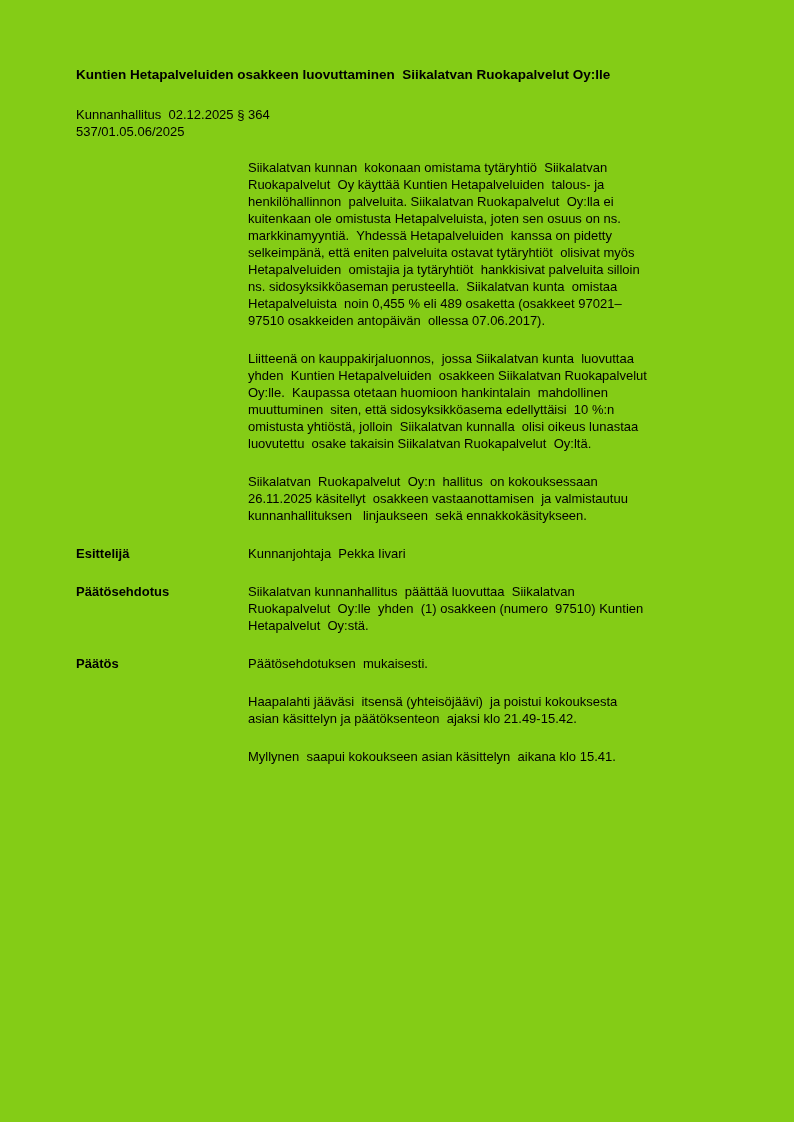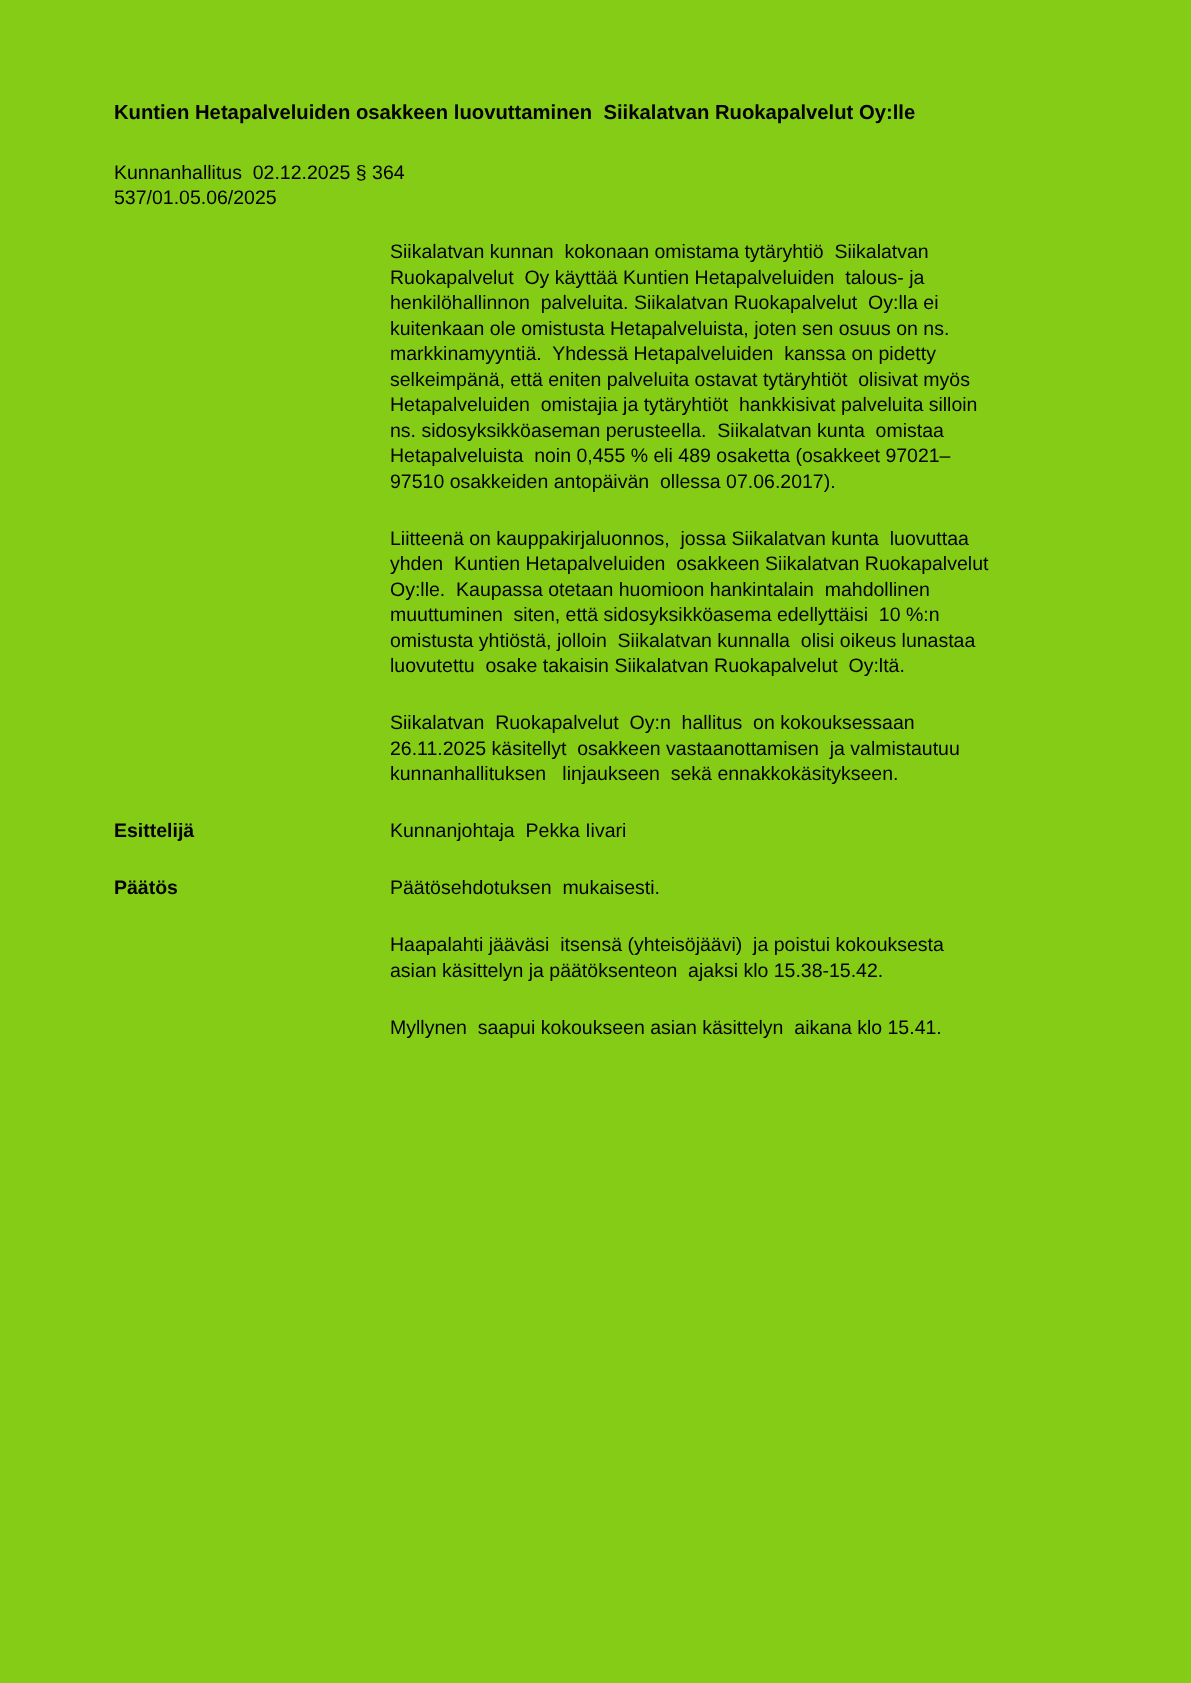--- a/index.html
+++ b/index.html
@@ -40,21 +40,21 @@
     flex: 0 0 172px;
     width: 172px;
     font-weight: bold;
     white-space: pre-wrap;
   }
   .body-col {
     flex: 0 0 520px;
     width: 520px;
   }
   .para {
-    margin: 0 0 21px 12px;
+    margin: 0 0 21px 0;
     white-space: pre-wrap;
   }
 </style>
 </head>
 <body>
 
 <div class="page">
 
   <h1 class="doc-title">Kuntien Hetapalveluiden osakkeen luovuttaminen  Siikalatvan Ruokapalvelut Oy:lle</h1>
 
@@ -88,24 +88,32 @@
     </div>
   </div>
 
   <div class="row">
     <div class="label-col">Esittelijä</div>
     <div class="body-col">
       <p class="para">Kunnanjohtaja  Pekka Iivari</p>
     </div>
   </div>
 
+  <div class="row">
+    <div class="label-col">Päätösehdotus</div>
+    <div class="body-col">
+      <p class="para">Siikalatvan kunnanhallitus  päättää luovuttaa  Siikalatvan
+Ruokapalvelut  Oy:lle  yhden  (1) osakkeen (numero  97510) Kuntien
+Hetapalvelut  Oy:stä.</p>
+    </div>
+  </div>
 
   <div class="row">
     <div class="label-col">Päätös</div>
     <div class="body-col">
       <p class="para">Päätösehdotuksen  mukaisesti.</p>
       <p class="para">Haapalahti jääväsi  itsensä (yhteisöjäävi)  ja poistui kokouksesta
-asian käsittelyn ja päätöksenteon  ajaksi klo 15.38-15.42.</p>
+asian käsittelyn ja päätöksenteon  ajaksi klo 21.49-15.42.</p>
       <p class="para">Myllynen  saapui kokoukseen asian käsittelyn  aikana klo 15.41.</p>
     </div>
   </div>
 
 </div>
 
 </body></html>

